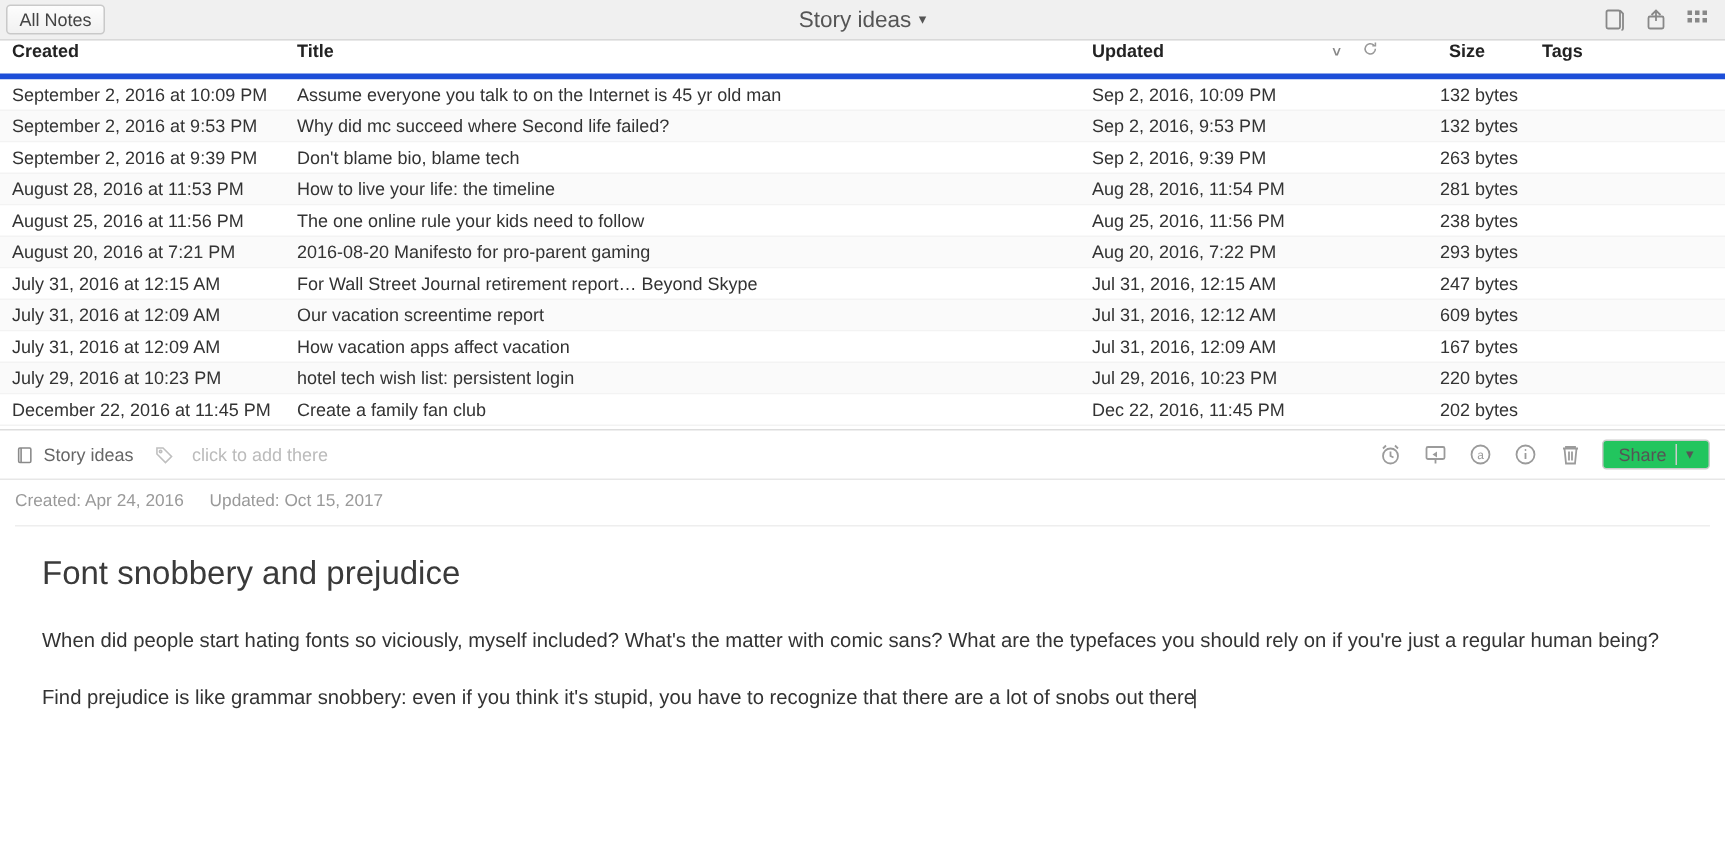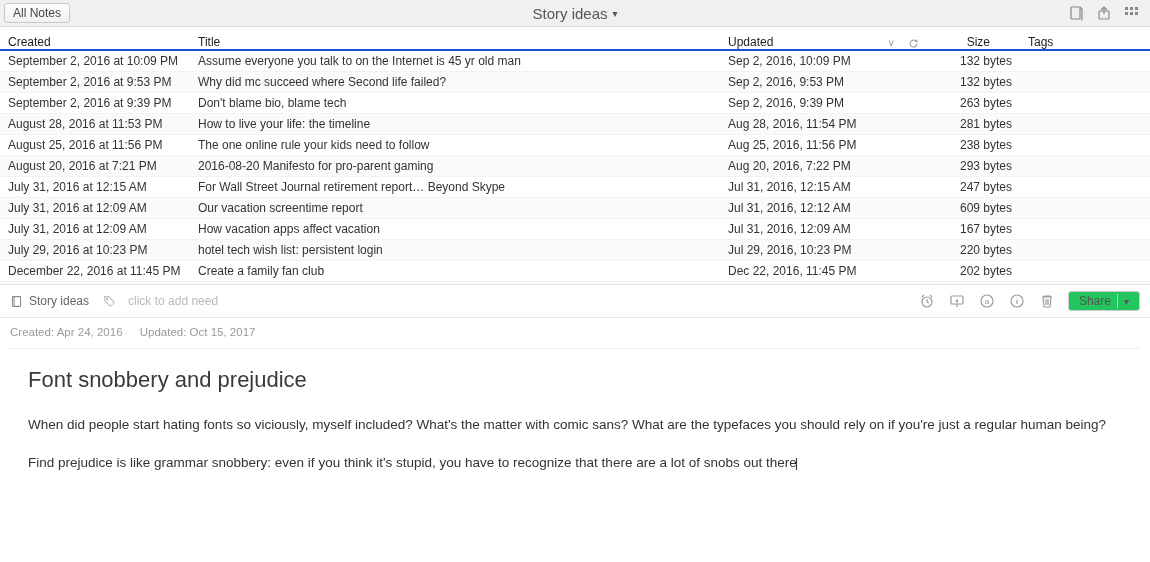--- a/index.html
+++ b/index.html
@@ -1,21 +1,21 @@
 <!DOCTYPE html>
 <html><head>
 <meta charset="utf-8">
 <style>
   html,body{margin:0;padding:0;font-family:-apple-system,"Helvetica Neue",Helvetica,Arial,sans-serif;font-size:13px;color:#333;background:#fff;width:1150px;height:562px;overflow:hidden}
   .topbar{display:flex;align-items:center;height:26px;border-bottom:1px solid #d9d9d9;background:#f0f0f0;position:relative}
   .allnotes{margin-left:4px;padding:2px 8px;border:1px solid #c9c9c9;border-radius:3px;background:linear-gradient(#fdfdfd,#f0f0f0);font-size:12px;color:#444}
   .topbar-title{position:absolute;left:50%;transform:translateX(-50%);font-size:15px;color:#555;display:flex;align-items:center;gap:5px}
   .top-icons{margin-left:auto;display:flex;gap:12px;padding-right:10px;color:#888}
   .top-icons span{width:16px;height:16px;display:flex;align-items:center;justify-content:center;font-size:14px}
-  .headers{display:flex;align-items:flex-end;height:22px;background:#fff;border-bottom:2px solid #1d4ed8;font-weight:400;font-size:12px;color:#222}
+  .headers{display:flex;align-items:flex-start;height:22px;background:#fff;border-bottom:4px solid #1d4ed8;font-weight:700;font-size:12px;color:#222}
   .col{padding:0 8px;box-sizing:border-box;overflow:hidden;white-space:nowrap}
   .c-created{width:190px}
   .c-title{width:530px}
   .c-updated{width:180px;position:relative}
   .c-spacer{width:20px;text-align:center}
   .c-size{width:100px;text-align:right;padding-right:30px}
   .c-tags{flex:1}
   .sort-caret{position:absolute;right:6px;top:3px;color:#888;font-size:10px}
   .rows{}
   .row{display:flex;align-items:center;height:20px;font-size:12px;border-bottom:1px solid #f3f3f3;color:#333}
@@ -188,21 +188,21 @@
           <line x1="5" y1="2" x2="5" y2="14"></line>
         </svg>
     </span>
     <span>Story ideas</span>
     <span style="margin-left:8px">
       <svg width="13" height="13" viewBox="0 0 16 16" fill="none" stroke="#bfbfbf" stroke-width="1.3">
           <path d="M2 2h5l7 7-5 5-7-7V2z"></path>
           <circle cx="5" cy="5" r="1"></circle>
         </svg>
     </span>
-    <span class="addtags">click to add need</span>
+    <span class="addtags">click to add there</span>
   </div>
   <div class="meta-right">
     <span class="ic">
       <svg width="16" height="16" viewBox="0 0 16 16" fill="none" stroke="#9b9b9b" stroke-width="1.2">
           <circle cx="8" cy="9" r="5"></circle>
           <path d="M8 6v3l2 1M3 4l2-2M13 4l-2-2"></path>
         </svg>
     </span>
     <span class="ic">
       <svg width="16" height="16" viewBox="0 0 16 16" fill="none" stroke="#9b9b9b" stroke-width="1.2">

